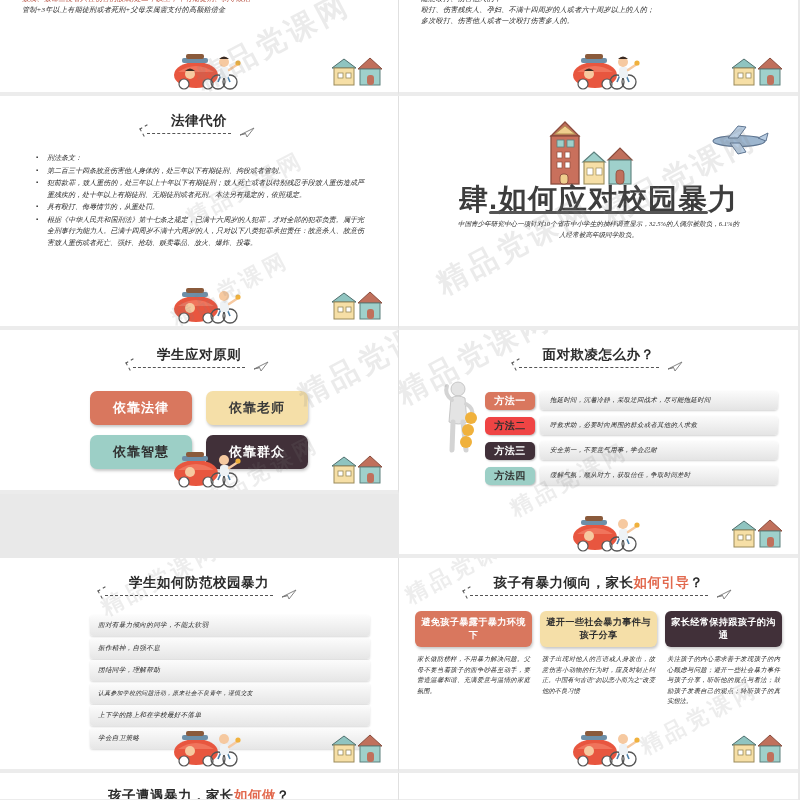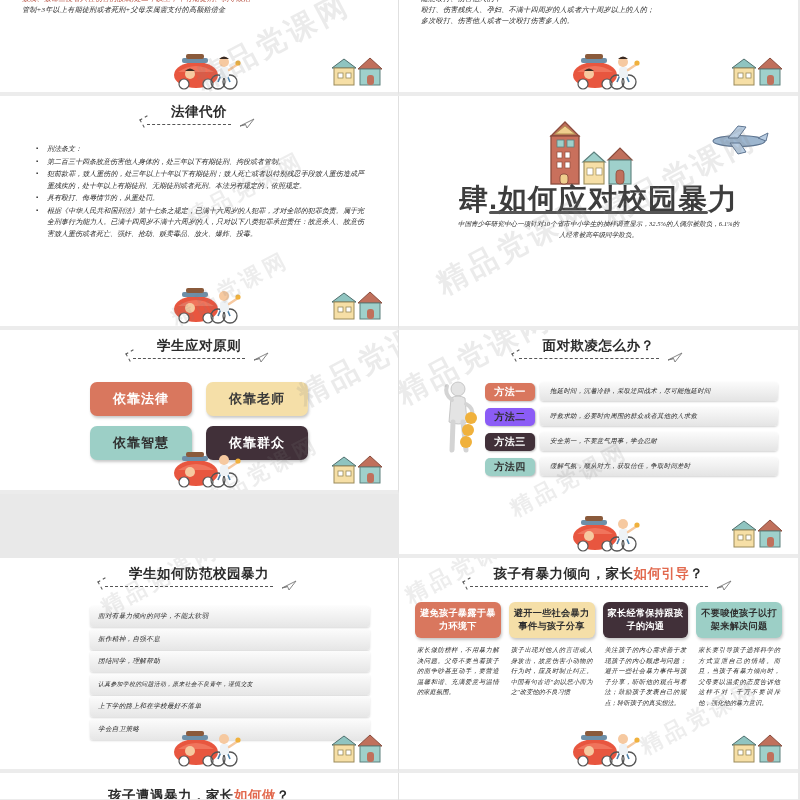--- a/index.html
+++ b/index.html
@@ -26,21 +26,21 @@
   .slide:last-child { border-right: none; }
 
   
   .slide-title {
     position: relative;
     text-align: center;
     font-size: 13.5px;
     font-weight: 600;
     color: #2b2b2b;
     letter-spacing: .5px;
-    padding-top: 7px;
+    padding-top: 16px;
     white-space: nowrap;
   }
   .slide-title .accent { color: #e2694e; }
   .title-wrap {
     position: relative;
     display: inline-block;
     padding: 0 30px 5px 30px;
   }
   .dash-line {
     position: absolute;
@@ -445,21 +445,21 @@
         <circle cx="25" cy="64" r="6" fill="#f0b13c"></circle>
       </svg>
       <div class="mrows">
         <div class="mrow">
           <div class="mtag" style="background:#d9775e;color:#ffffff">
             <span>方法一</span>
           </div>
           <div class="mtxt hand">拖延时间，沉着冷静，采取迂回战术，尽可能拖延时间</div>
         </div>
         <div class="mrow">
-          <div class="mtag" style="background:#8b5cf6;color:#2f2f2f">
+          <div class="mtag" style="background:#ef4444;color:#2f2f2f">
             <span>方法二</span>
           </div>
           <div class="mtxt hand">呼救求助，必要时向周围的群众或者其他的人求救</div>
         </div>
         <div class="mrow">
           <div class="mtag" style="background:#413039;color:#ffffff">
             <span>方法三</span>
           </div>
           <div class="mtxt hand">安全第一，不要意气用事，学会忍耐</div>
         </div>
@@ -578,26 +578,20 @@
             <span>避开一些社会暴力事件与孩子分享</span>
           </div>
           <div class="gbody hand">孩子出现对他人的言语或人身攻击，故意伤害小动物的行为时，应及时制止纠正。中国有句古语"勿以恶小而为之"改变他的不良习惯</div>
         </div>
         <div class="gcol">
           <div class="ghead" style="background:#413039;color:#ffffff">
             <span>家长经常保持跟孩子的沟通</span>
           </div>
           <div class="gbody hand">关注孩子的内心需求善于发现孩子的内心顾虑与问题；避开一些社会暴力事件与孩子分享，听听他的观点与看法；鼓励孩子发表自己的观点；聆听孩子的真实想法。</div>
         </div>
-        <div class="gcol">
-          <div class="ghead" style="background:#9ccfc6;color:#2f2f2f">
-            <span>不要唆使孩子以打架来解决问题</span>
-          </div>
-          <div class="gbody hand">家长要引导孩子选择科学的方式宣泄自己的情绪。而且，当孩子有暴力倾向时，父母要以温柔的态度告诉他这样不对，千万不要训斥他，强化他的暴力意识。</div>
-        </div>
       </div>
       <div class="footer-art">
         <svg class="car-kid" viewBox="0 0 78 40">
           <ellipse cx="28" cy="25" rx="22" ry="13" fill="#e8563f"></ellipse>
           <path d="M10 22 q18 -12 36 0 z" fill="#f0745c"></path>
           <rect x="14" y="8" width="26" height="5" rx="2" fill="#6d8fa8"></rect>
           <rect x="18" y="4" width="18" height="5" rx="2" fill="#8a5a3b"></rect>
           <circle cx="16" cy="34" r="5" fill="#fff" stroke="#555" stroke-width="1.2"></circle>
           <circle cx="40" cy="34" r="5" fill="#fff" stroke="#555" stroke-width="1.2"></circle>
           <circle cx="22" cy="24" r="5" fill="#f6c9a0"></circle>

